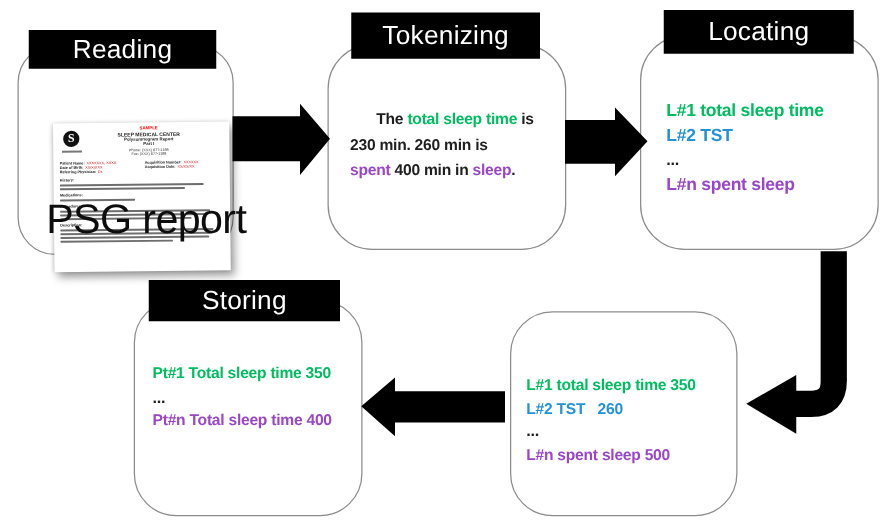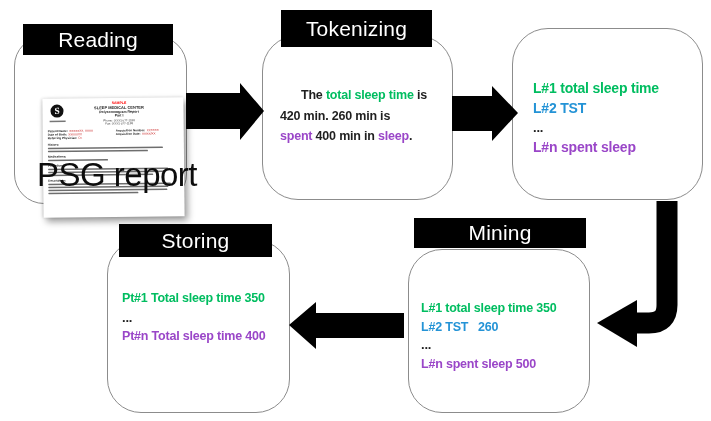--- a/index.html
+++ b/index.html
@@ -130,42 +130,42 @@
       </div>
     </div>
     <div class="psg-overlay">PSG report</div>
   </div>
   <div class="stage-header" style="left:23px;top:24px;width:150px;height:31px;">Reading</div>
 
   <div class="stage-box" style="left:262px;top:35px;width:191px;height:165px;border-radius:36px;"></div>
   <div class="stage-header" style="left:281px;top:10px;width:151px;height:37px;">Tokenizing</div>
   <div class="seg-lines" id="tokenizing-lines">
       <div class="tline"><span style="color: rgb(31, 31, 31);">The </span><span style="color: rgb(0, 189, 96);">total sleep time</span><span style="color: rgb(31, 31, 31);"> is</span></div>
-      <div class="tline"><span style="color: rgb(31, 31, 31);">420 min. 260 min is</span></div>
+      <div class="tline"><span style="color: rgb(31, 31, 31);">230 min. 260 min is</span></div>
       <div class="tline"><span style="color: rgb(154, 70, 200);">spent</span><span style="color: rgb(31, 31, 31);"> 400 min in </span><span style="color: rgb(154, 70, 200);">sleep</span><span style="color: rgb(31, 31, 31);">.</span></div>
     </div>
 
   <div class="stage-box" style="left:512px;top:28px;width:191px;height:172px;border-radius:36px;"></div>
+  <div class="stage-header" style="left:531px;top:8px;width:152px;height:35px;">Locating</div>
   <div class="seg-lines" id="locating-lines">
       <div class="tline"><span style="color: rgb(0, 189, 96);">L#1 total sleep time</span></div>
       <div class="tline"><span style="color: rgb(36, 147, 214);">L#2 TST</span></div>
       <div class="tline dots-line"><span style="color: rgb(31, 31, 31);">...</span></div>
       <div class="tline"><span style="color: rgb(154, 70, 200);">L#n spent sleep</span></div>
     </div>
 
   <div class="stage-box" style="left:107px;top:240px;width:183px;height:173px;border-radius:34px;"></div>
   <div class="stage-header" style="left:119px;top:224px;width:153px;height:33px;">Storing</div>
   <div class="seg-lines" id="storing-lines">
       <div class="tline"><span style="color: rgb(0, 189, 96);">Pt#1 Total sleep time 350</span></div>
       <div class="tline dots-line"><span style="color: rgb(31, 31, 31);">...</span></div>
       <div class="tline"><span style="color: rgb(154, 70, 200);">Pt#n Total sleep time 400</span></div>
     </div>
 
   <div class="stage-box" style="left:408px;top:249px;width:182px;height:164px;border-radius:34px;"></div>
-  <div class="stage-header" style="left:414px;top:218px;width:172px;height:30px;">Mining</div>
   <div class="seg-lines" id="mining-lines">
       <div class="tline"><span style="color: rgb(0, 189, 96);">L#1 total sleep time 350</span></div>
       <div class="tline"><span style="color: rgb(36, 147, 214); text-align: center;">L#2 TST   260</span></div>
       <div class="tline dots-line"><span style="color: rgb(31, 31, 31);">...</span></div>
       <div class="tline"><span style="color: rgb(154, 70, 200);">L#n spent sleep 500</span></div>
     </div>
 
   <svg id="arrows" width="711" height="421" viewBox="0 0 711 421">
     <polygon fill="#000" points="186,93 240,93 240,83 264,111 240,140 240,129 186,129"></polygon>
     <polygon fill="#000" points="452,96 492,96 492,86 518,113 492,141 492,131 452,131"></polygon>

